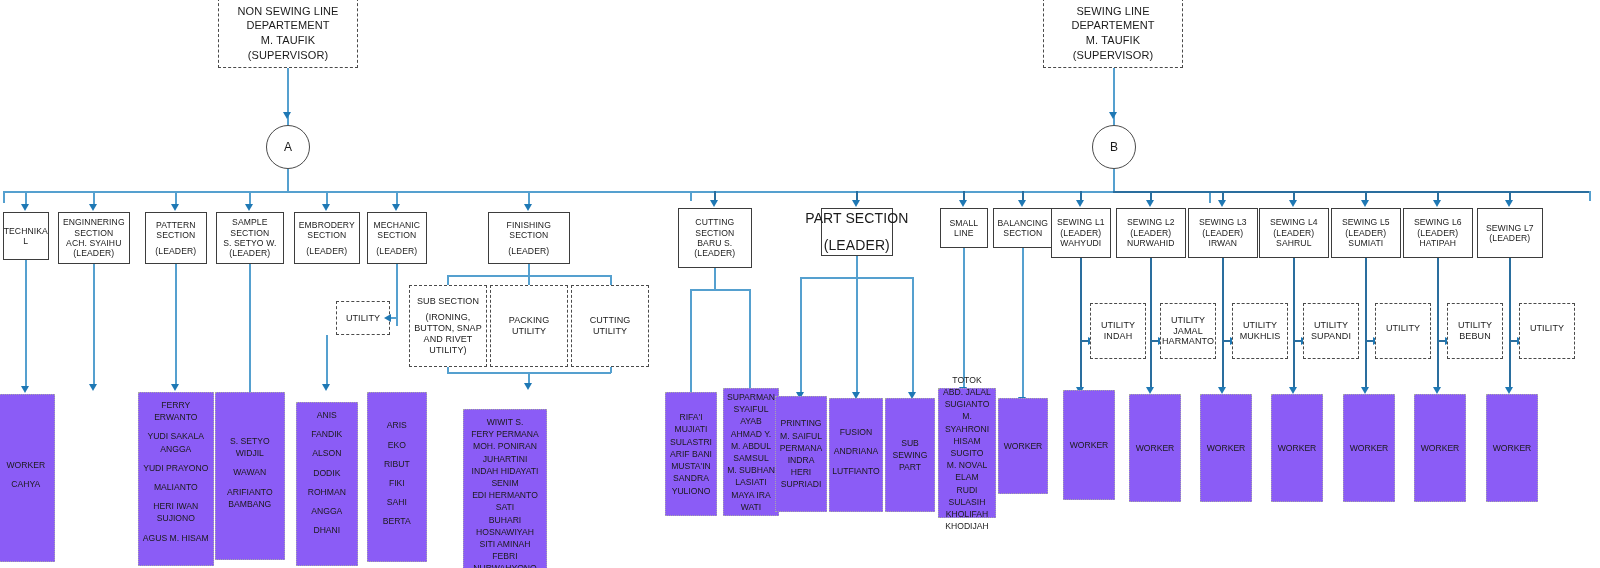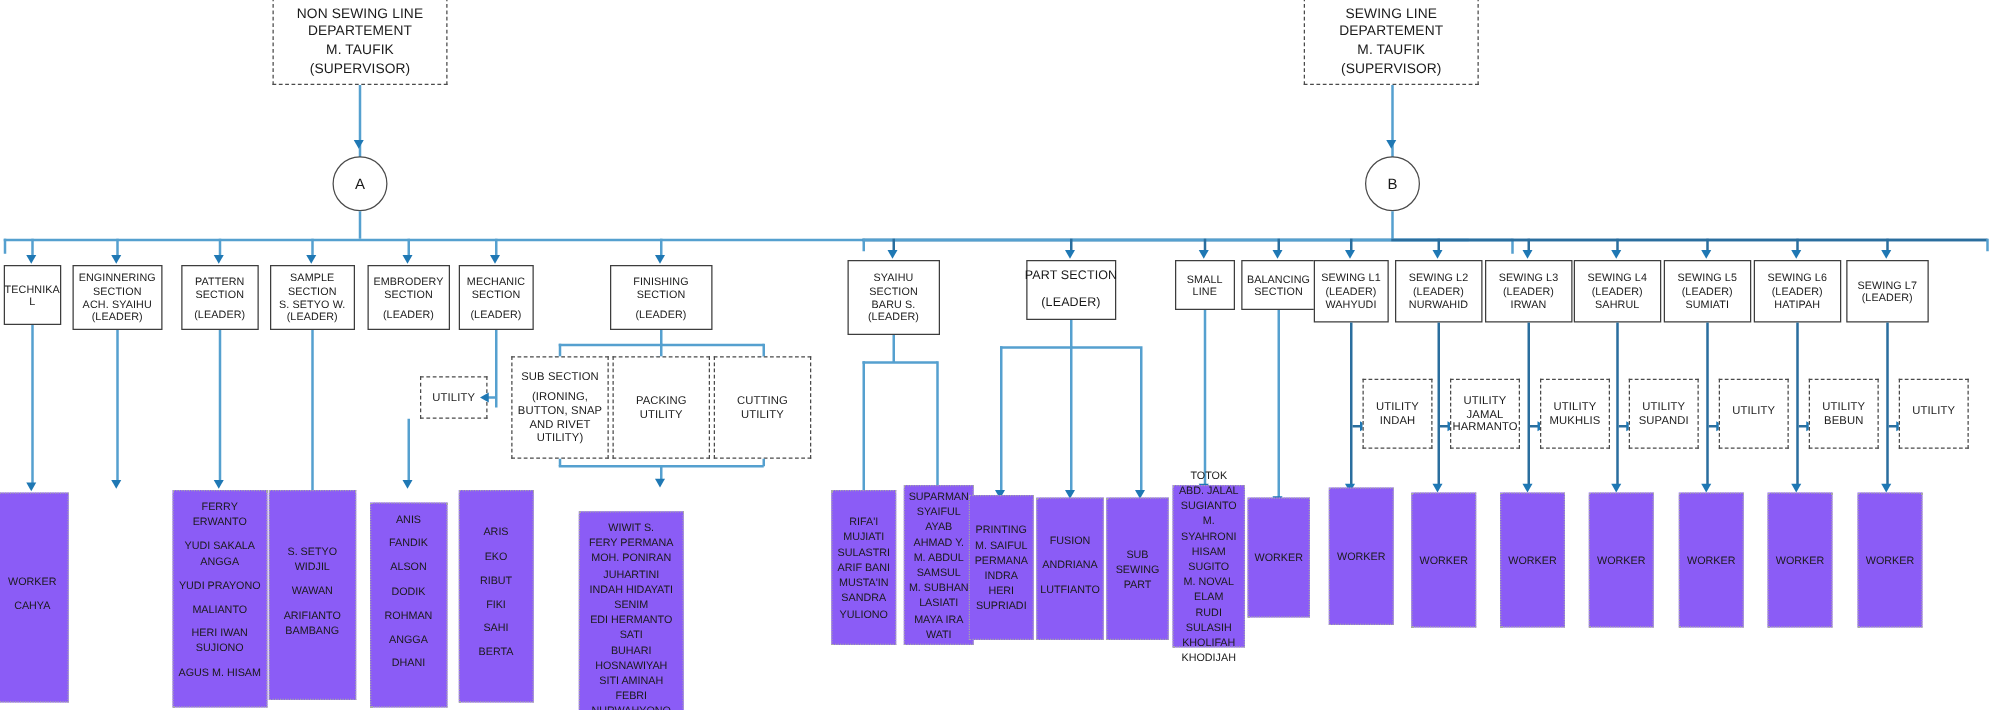--- a/index.html
+++ b/index.html
@@ -233,26 +233,26 @@
     <div class="arw down" style="left:1289.3px;top:200px;"></div>
     <div class="ln v dk" style="left:1365px;top:191px;height:10px;"></div>
     <div class="arw down" style="left:1361.3px;top:200px;"></div>
     <div class="ln v dk" style="left:1437px;top:191px;height:10px;"></div>
     <div class="arw down" style="left:1433.3px;top:200px;"></div>
     <div class="ln v dk" style="left:1509px;top:191px;height:10px;"></div>
     <div class="arw down" style="left:1505.3px;top:200px;"></div>
     <div class="ln v" style="left:690px;top:191px;height:10px;"></div>
     <div class="ln v" style="left:1589px;top:191px;height:10px;"></div>
     <div class="box solid" style="left:677.8px;top:208px;width:74px;height:60px;font-size:8.6px;">
-      <span class="lbl">SYAIHU</span>
+      <span class="lbl">CUTTING</span>
       <span class="lbl">SECTION</span>
       <span class="lbl">BARU S.</span>
       <span class="lbl">(LEADER)</span>
     </div>
-    <div class="box solid" style="left:820.8px;top:208px;width:72px;height:48px;font-size:10px;">
+    <div class="box solid" style="left:820.8px;top:208px;width:72px;height:48px;font-size:14px;">
       <span class="lbl">PART SECTION</span>
       <div class="gap"></div>
       <div class="gap"></div>
       <span class="lbl">(LEADER)</span>
     </div>
     <div class="box solid" style="left:939.8px;top:208px;width:48px;height:40px;font-size:8.6px;">
       <span class="lbl">SMALL</span>
       <span class="lbl">LINE</span>
     </div>
     <div class="box solid" style="left:992.8px;top:208px;width:60px;height:40px;font-size:8.6px;">

